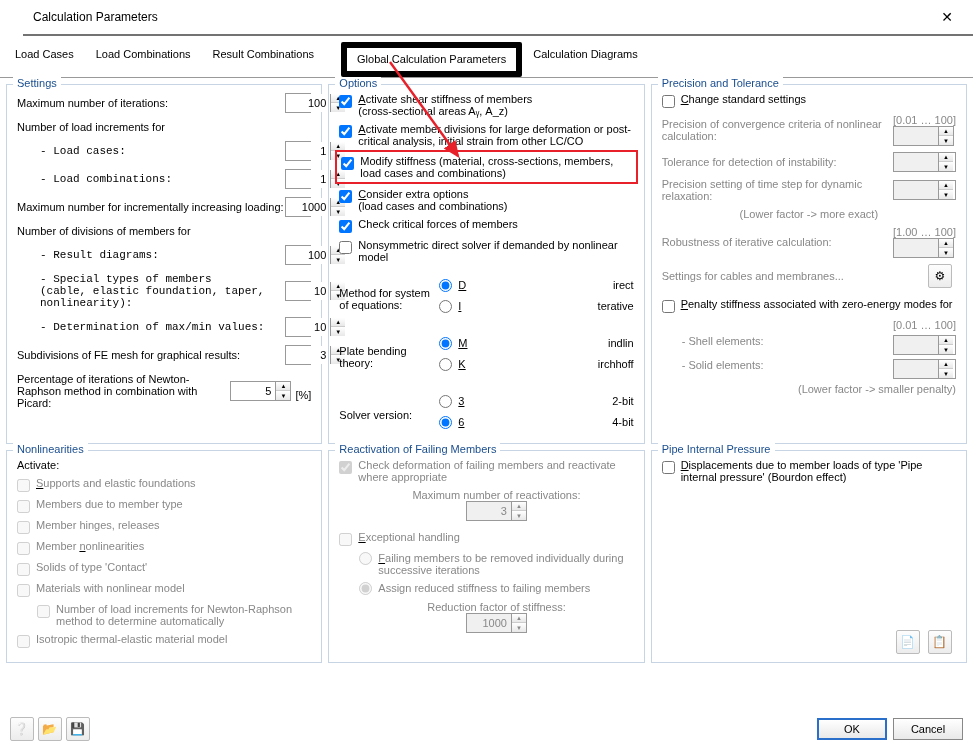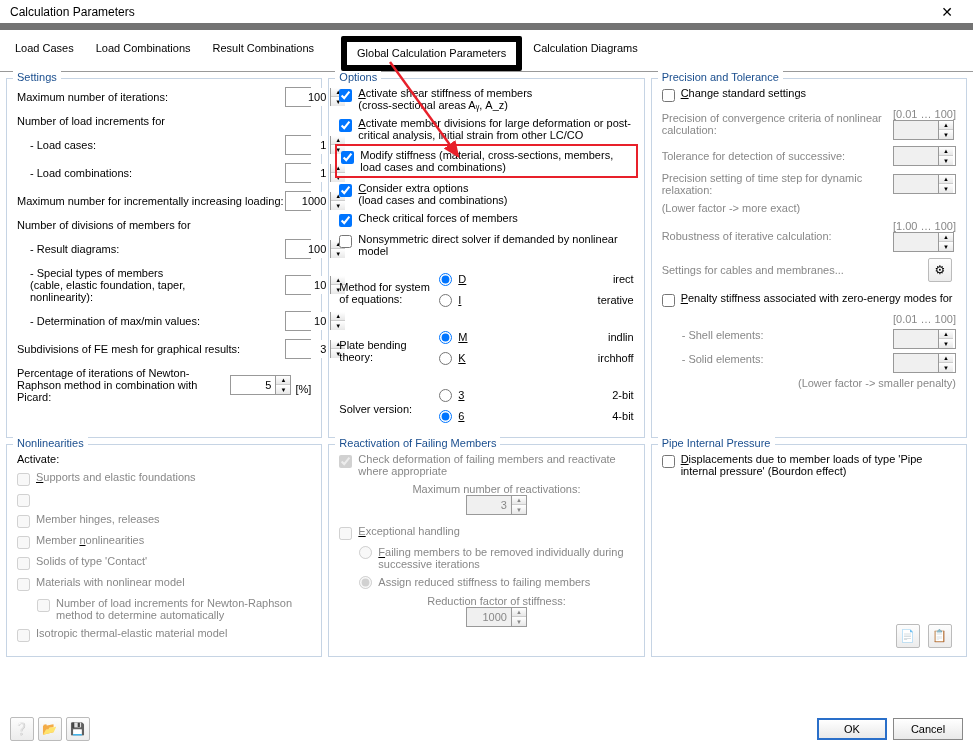--- a/index.html
+++ b/index.html
@@ -1,38 +1,38 @@
 <!DOCTYPE html>
 <html><head>
 <meta charset="utf-8">
 <style>
 * { box-sizing: border-box; margin: 0; padding: 0; }
 body { font-family: "Segoe UI", Tahoma, sans-serif; font-size: 11px; background: #fff; width: 973px; height: 747px; overflow: hidden; position: relative; }
-.titlebar { height: 30px; display: flex; align-items: center; padding: 0 8px 0 10px; border-bottom: 7px solid #737373; }
+.titlebar { height: 36px; display: flex; align-items: center; padding: 0 8px 0 10px; border-bottom: 2px solid #737373; margin-left: 23px; }
 .title { font-size: 12px; }
 .close-x { margin-left: auto; font-size: 14px; padding: 4px 12px; cursor: pointer; }
 .tabs { display: flex; padding: 6px 4px 0 4px; border-bottom: 1px solid #999; position: relative; }
 .tab { padding: 5px 10px 6px; border: 1px solid transparent; border-bottom: none; color: #000; cursor: pointer; position: relative; margin-right: 0px; }
 .tab.active { background: #fff; border-color: #999; border-radius: 2px 2px 0 0; }
 .tab.highlighted { border: 6px solid #000000; border-radius: 2px; margin-left: 16px; }
 .content { display: grid; grid-template-columns: 1fr 1fr 1fr; gap: 6px; padding: 6px; }
 .fieldset { border: 1px solid #c6d4e4; padding: 8px 10px; position: relative; }
 .legend { position: absolute; top: -8px; left: 6px; background: #fff; padding: 0 4px; color: #1a4e8e; font-size: 11px; }
 .row { display: flex; align-items: center; margin-bottom: 4px; min-height: 20px; flex-direction: column; }
 .numbox { display: inline-flex; align-items: center; border: 1px solid #999; height: 20px; background: #fff; }
 .numbox input { width: 44px; border: none; text-align: right; padding-right: 4px; font-size: 11px; height: 18px; outline: none; }
 .numbox .spinners { display: flex; flex-direction: column; border-left: 1px solid #999; }
 .numbox .spin { width: 14px; height: 9px; display: flex; align-items: center; justify-content: center; font-size: 6px; background: linear-gradient(#fff,#e8e8e8); cursor: pointer; }
 .numbox .spin:first-child { border-bottom: 1px solid #ccc; }
 .chk { display: flex; align-items: flex-start; margin-bottom: 6px; }
 .chk input[type=checkbox] { margin-right: 6px; margin-top: 2px; width: 13px; height: 13px; }
 .chk input[type=radio] { margin-right: 6px; width: 13px; height: 13px; }
 .chk span { flex: 1; }
 .sub { margin-left: 20px; color: #888; }
-.indent { margin-left: 13px; }
+.indent { margin-left: 23px; font-family: Liberation Mono, monospace; }
 .und { text-decoration: underline; text-decoration-color: #000; }
 .highlight-box { border: 2px solid #e8202a; padding: 3px 4px; margin: -3px -4px 4px; }
 .range-txt { color: #606060; }
 .footer { position: absolute; left: 0; right: 0; top: 712px; height: 34px; display: flex; align-items: center; padding: 0 10px; }
 .ibtn { width: 24px; height: 24px; border: 1px solid #bbb; border-radius: 2px; background: linear-gradient(#fdfdfd,#ececec); margin-right: 4px; display: inline-flex; align-items: center; justify-content: center; font-size: 12px; cursor: pointer; }
 .btn { height: 22px; border: 1px solid #888; background: linear-gradient(#fff,#e9e9e9); min-width: 70px; margin-left: 6px; cursor: pointer; font-size: 11px; }
 .btn.primary { border: 2px solid #2a6fc9; margin-left: 21px; }
 .arrow-svg { position: absolute; pointer-events: none; z-index: 100; }
 .options-right { display: grid; grid-template-columns: 100px 1fr; row-gap: 18px; align-items: center; margin-top: 16px;}
 .radio-col { display: flex; flex-direction: column; gap: 2px;}
@@ -218,37 +218,37 @@
       <div>
         <div class="range-txt gray" style="text-align:left">[0.01 … 100]</div>
         <div class="numbox">
             <input class="disabled-input" disabled="" style="">
             <div class="spinners">
               <div class="spin">▲</div>
               <div class="spin">▼</div>
             </div>
           </div>
       </div>
-      <span class="gray">Tolerance for detection of successive:</span>
+      <span class="gray">Tolerance for detection of instability:</span>
       <div class="numbox">
           <input class="disabled-input" disabled="" style="">
           <div class="spinners">
             <div class="spin">▲</div>
             <div class="spin">▼</div>
           </div>
         </div>
       <span class="gray">Precision setting of time step for dynamic relaxation:</span>
       <div class="numbox">
           <input class="disabled-input" disabled="" style="">
           <div class="spinners">
             <div class="spin">▲</div>
             <div class="spin">▼</div>
           </div>
         </div>
-      <span class="gray" style="grid-column:1/3; text-align:left">(Lower factor -&gt; more exact)</span>
+      <span class="gray" style="grid-column:1/3; text-align:center">(Lower factor -&gt; more exact)</span>
       <span class="gray">Robustness of iterative calculation:</span>
       <div>
         <div class="range-txt gray">[1.00 … 100]</div>
         <div class="numbox">
             <input class="disabled-input" disabled="" style="">
             <div class="spinners">
               <div class="spin">▲</div>
               <div class="spin">▼</div>
             </div>
           </div>
@@ -285,20 +285,21 @@
 
   <div class="fieldset nonlin">
     <span class="legend">Nonlinearities</span>
     <div style="margin-bottom:6px">Activate:</div>
     <label class="chk gray">
         <input type="checkbox" disabled="" style="">
         <span><span class="und">S</span>upports and elastic foundations</span>
       </label>
     <label class="chk gray">
         <input type="checkbox" disabled="" style="">
+        <span>Members due to member type</span>
       </label>
     <label class="chk gray">
         <input type="checkbox" disabled="" style="">
         <span>Member hinges, releases</span>
       </label>
     <label class="chk gray">
         <input type="checkbox" disabled="" style="">
         <span>Member <span class="und">n</span>onlinearities</span>
       </label>
     <label class="chk gray">

